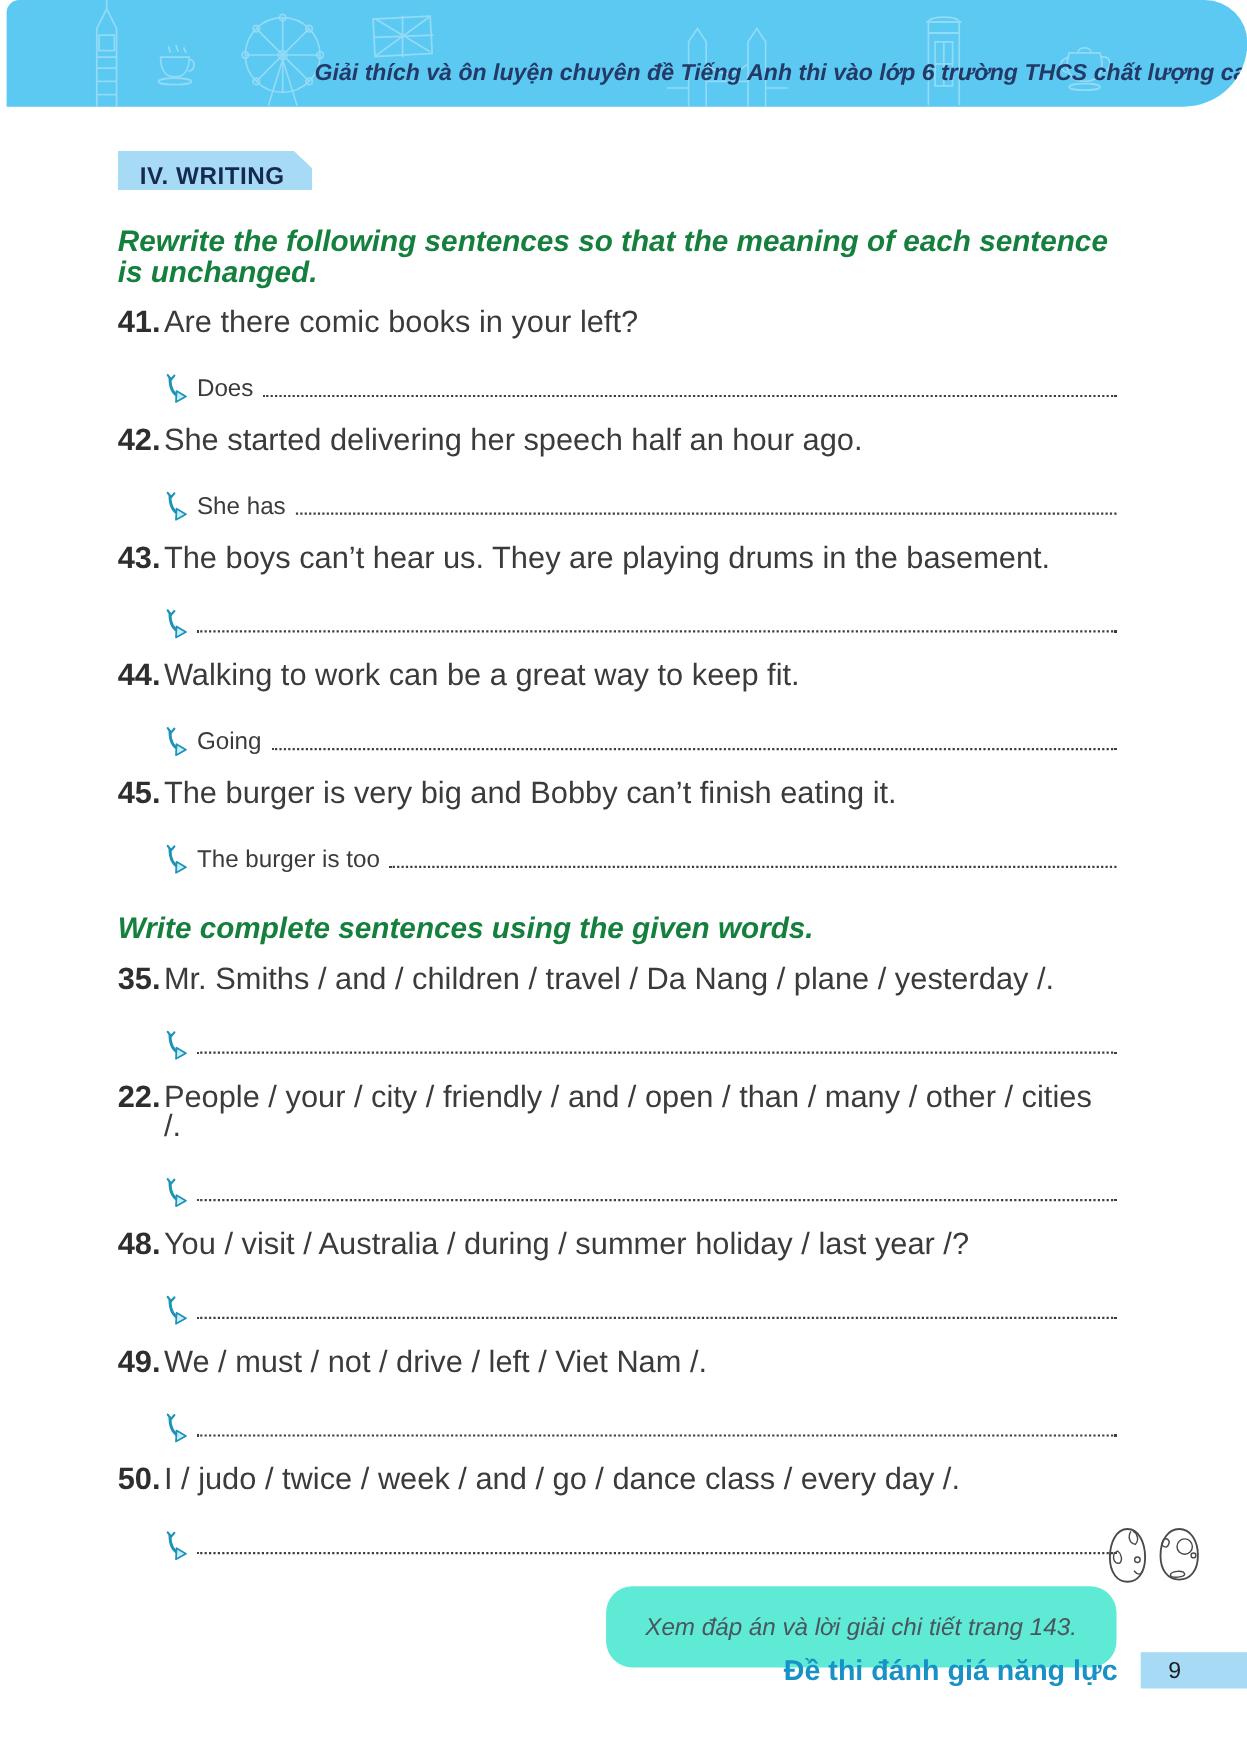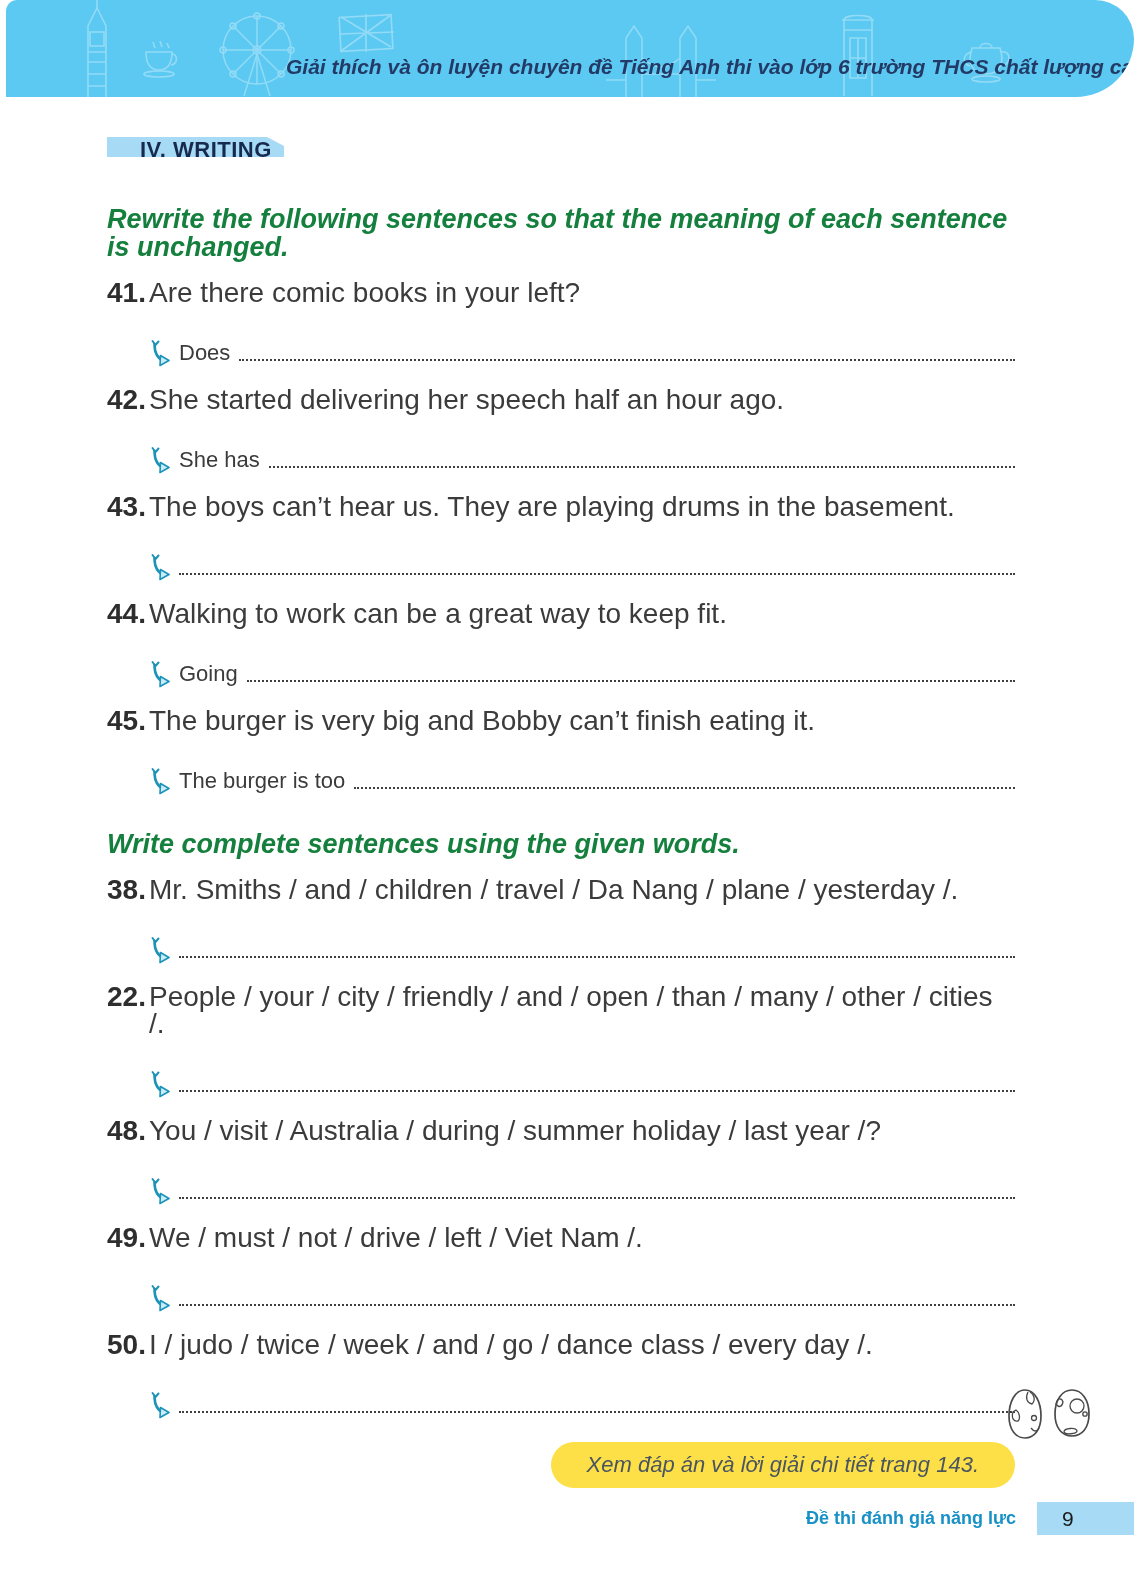--- a/index.html
+++ b/index.html
@@ -31,26 +31,26 @@
     font-weight: bold;
     font-style: italic;
     color: #233A66;
     white-space: nowrap;
   }
 
   
   .writing-badge {
     position: absolute;
     left: 107px; top: 137px;
-    width: 177px; height: 20px;
+    width: 177px; height: 36px;
     background: #A7DBF5;
     clip-path: polygon(0 0, calc(100% - 17px) 0, 100% 45%, 100% 100%, 0 100%);
     display: flex;
-    align-items: flex-start;
-    padding-left: 33px;
+    align-items: flex-end;
+    padding-left: 20px;
     box-sizing: border-box;
     font-size: 22px;
     font-weight: bold;
     color: #16294E;
     letter-spacing: 0.5px;
   }
 
   
   .content {
     position: absolute;
@@ -91,23 +91,23 @@
   .dots {
     flex: 1;
     border-bottom: 2.6px dotted #3F3F3F;
     margin-bottom: 7px;
   }
 
   .note-pill {
     margin-top: 22px;
     margin-left: auto;
     width: fit-content;
-    background: #fde047;
+    background: #5eead4;
     border-radius: 24px;
-    padding: 10px 36px;
+    padding: 24px 36px;
     font-size: 22px;
     font-style: italic;
     color: #4A5560;
   }
 
   
   .corner-doodles {
     position: absolute;
     left: 1006px; top: 1388px;
     display: flex;
@@ -115,21 +115,21 @@
   }
 
   
   .footer {
     position: absolute;
     top: 1502px; right: 0;
     display: flex;
     align-items: center;
   }
   .footer-label {
-    font-size: 18px;
+    font-size: 26px;
     font-weight: bold;
     color: #1791C6;
     text-align: center;
   }
   .page-num-box {
     margin-left: 21px;
     width: 97px; height: 33px;
     background: #A7DBF5;
     display: flex;
     align-items: center;
@@ -288,21 +288,21 @@
         <span class="a-prefix">The burger is too</span>
         <span class="dots"></span>
       </div>
     </div>
   </div>
 
     <div class="instruction second">Write complete sentences using the given words.</div>
     <div id="givenwords-list">
     <div class="exercise">
       <div class="q-line">
-        <span class="q-num">38.</span>
+        <span class="q-num">35.</span>
         <span class="q-text">Mr. Smiths / and / children / travel / Da Nang / plane / yesterday /.</span>
       </div>
       <div class="a-line">
         <span class="arrow-icon">
           <svg width="21" height="29" viewBox="0 0 21 29">
             <path d="M3.5 2 L6.5 6 L9.5 2.5" fill="none" stroke="#1E93B8" stroke-width="2" stroke-linecap="round" stroke-linejoin="round"></path>
             <path d="M5.5 5 C5.5 13 8 19.5 15 22" fill="none" stroke="#1E93B8" stroke-width="2.6" stroke-linecap="round"></path>
             <path d="M11.5 16.5 L20 21.5 L11 26.5 Z" fill="#CBEDF8" stroke="#1E93B8" stroke-width="1.6" stroke-linejoin="round"></path>
           </svg>
         </span>

